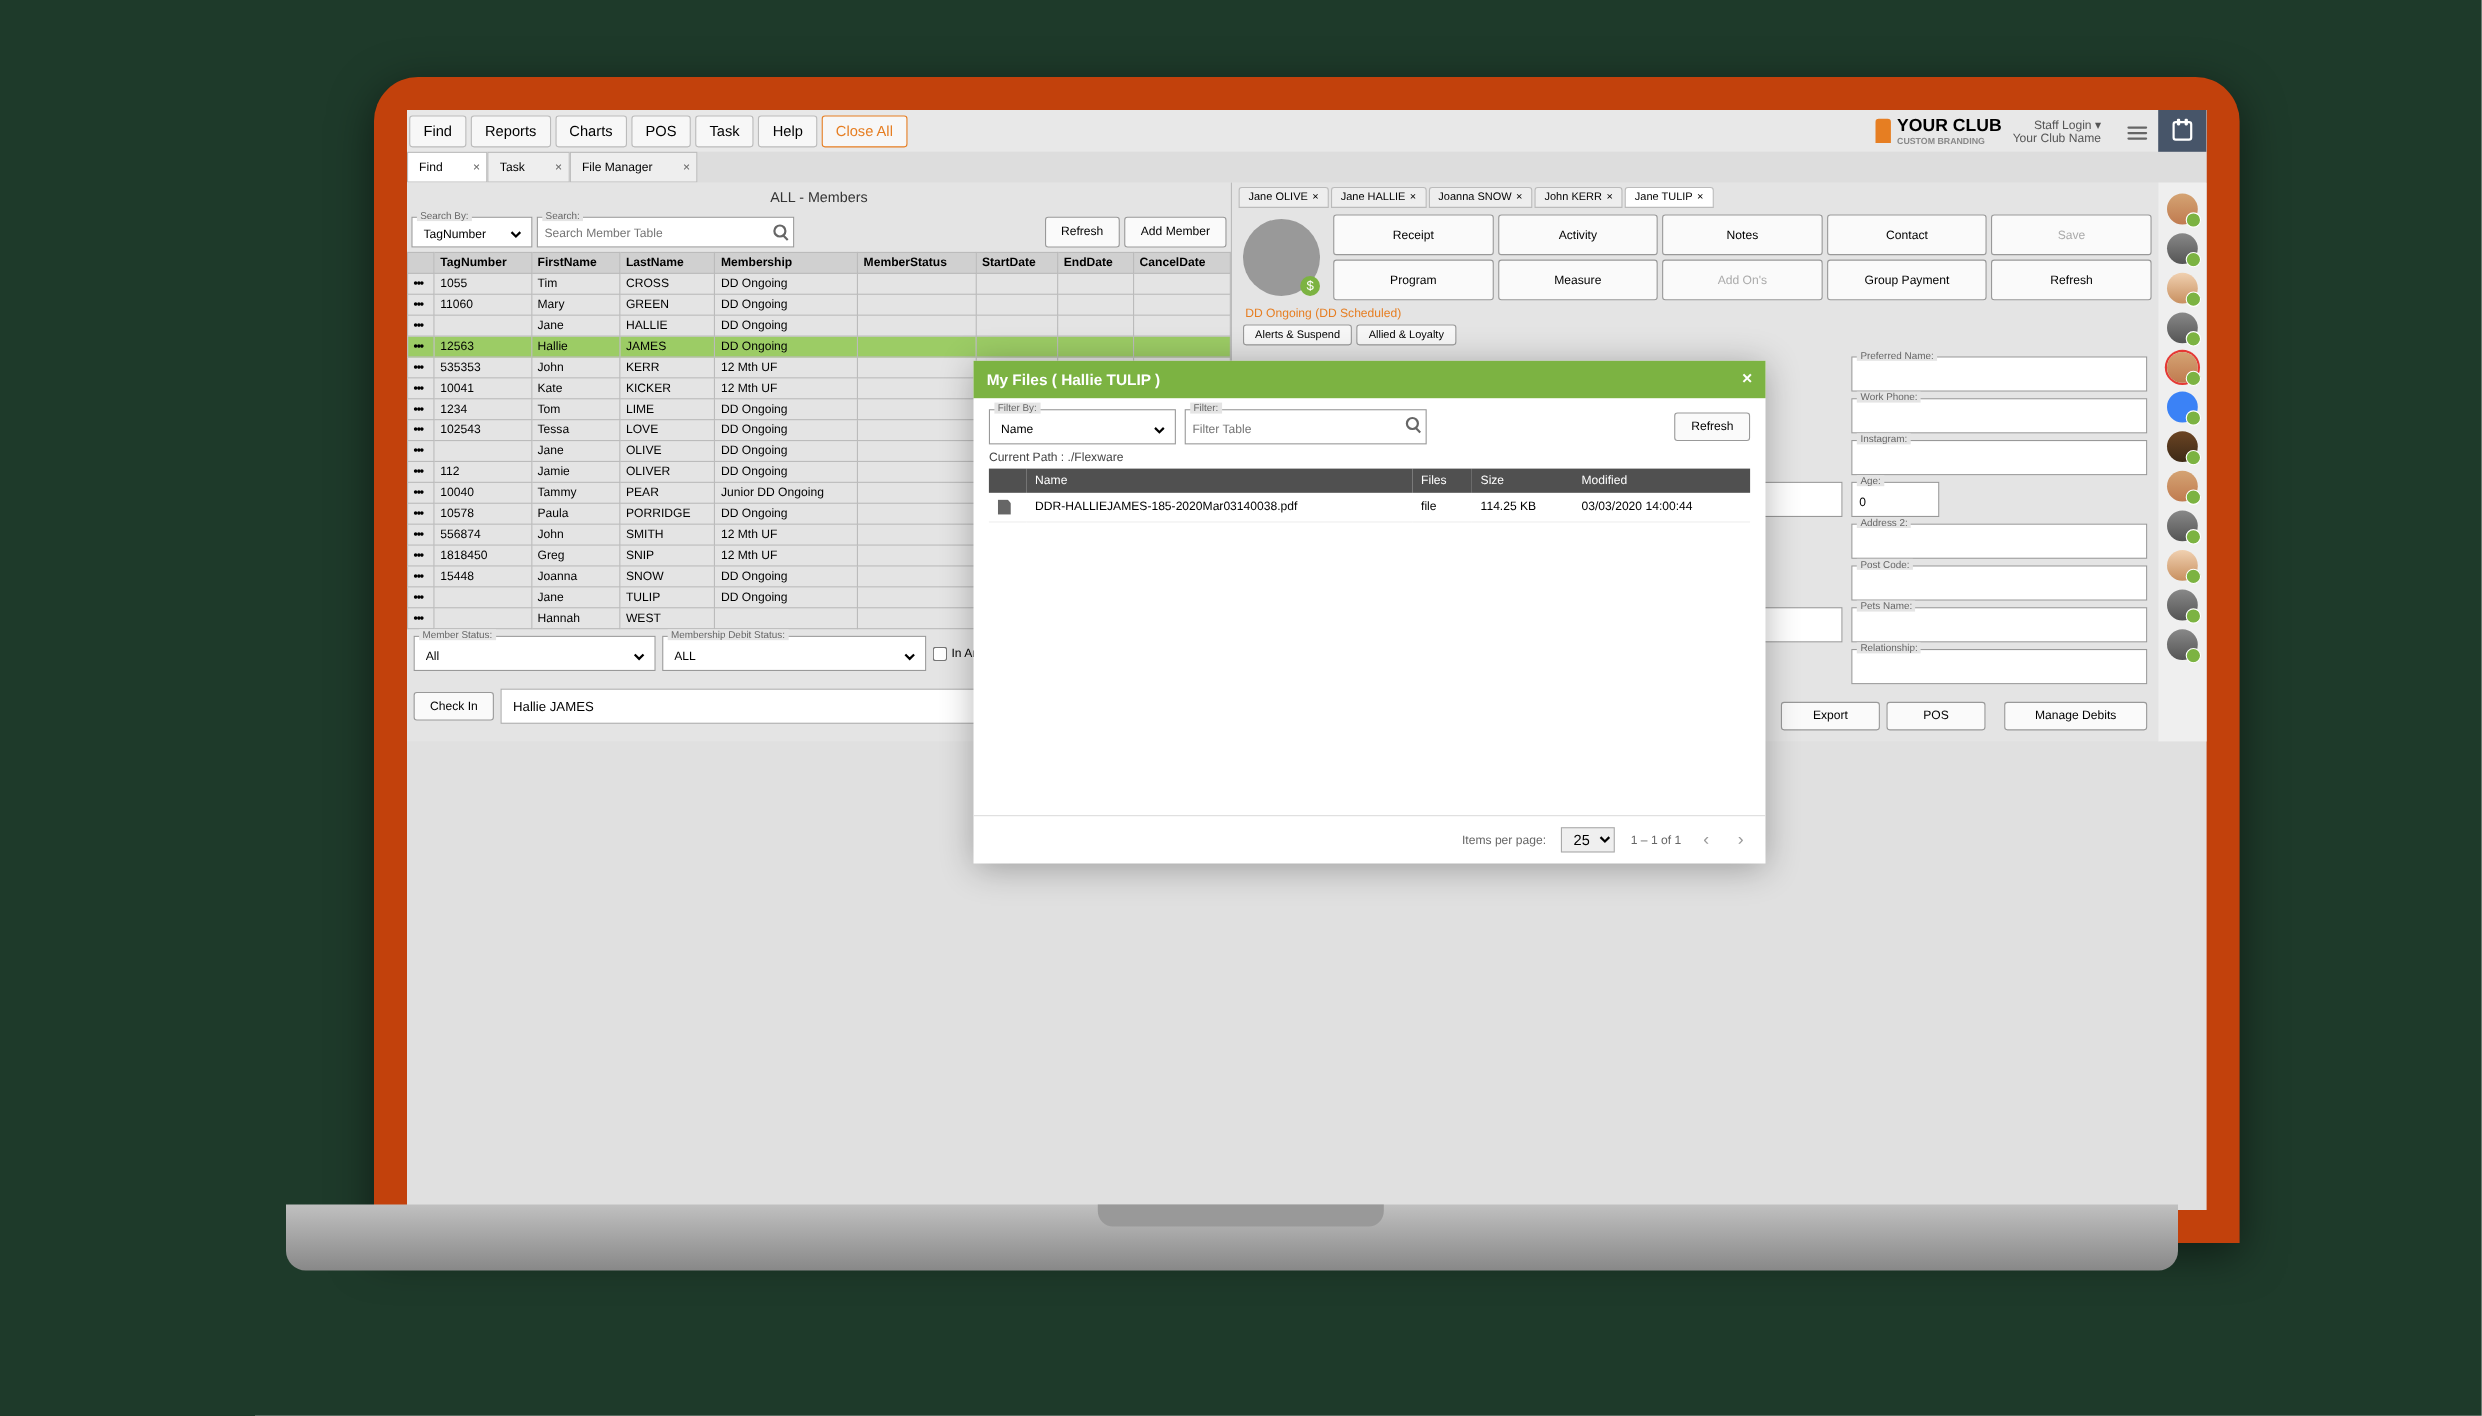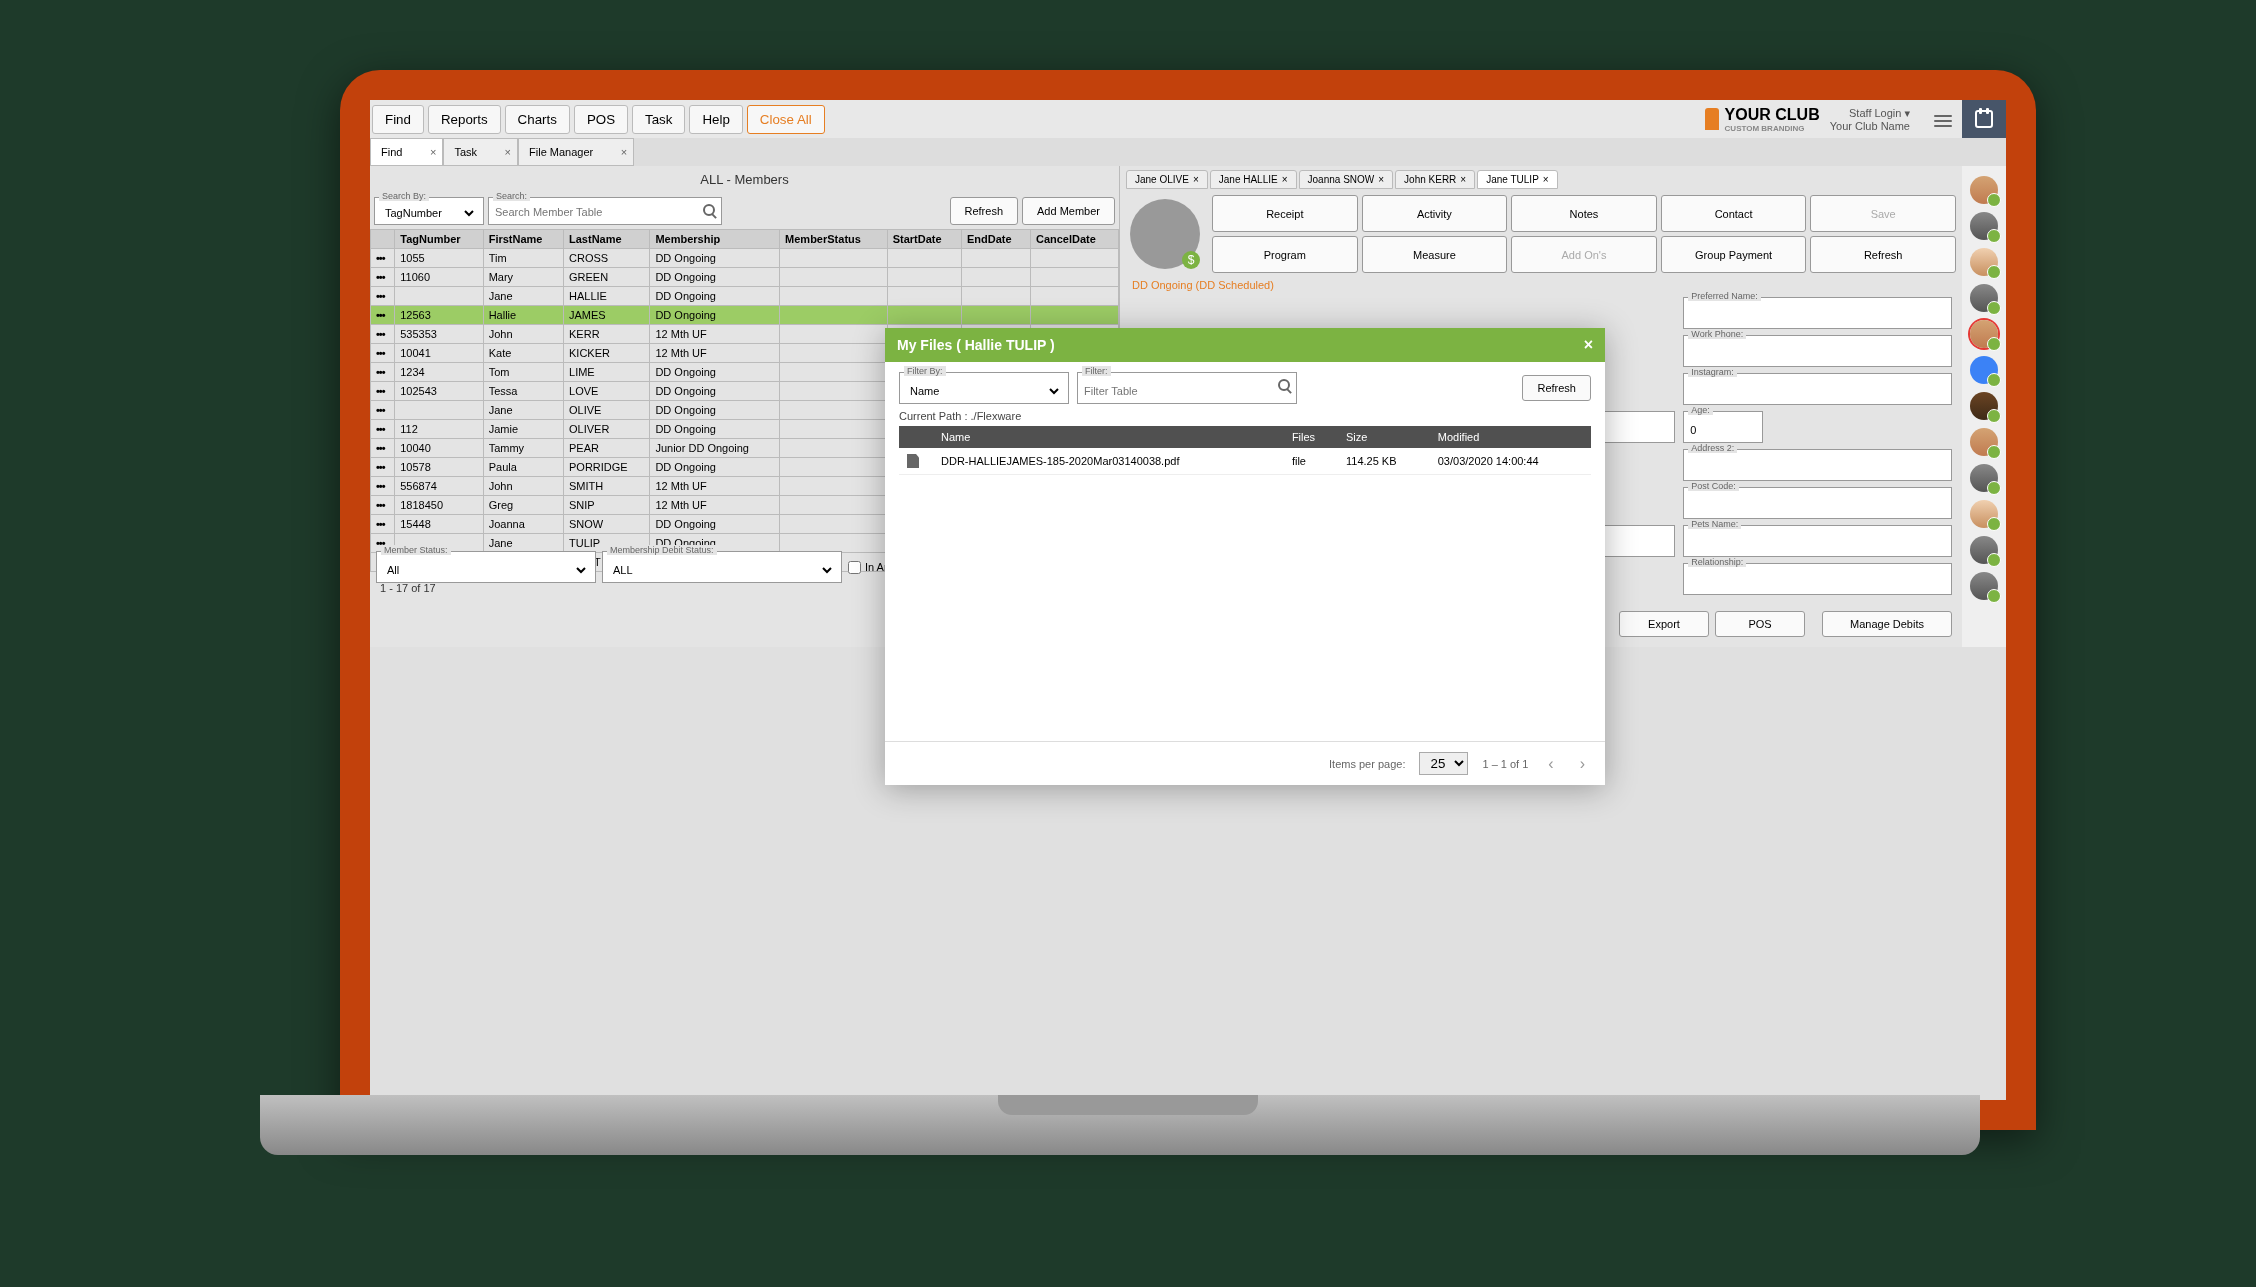--- a/index.html
+++ b/index.html
@@ -415,20 +415,27 @@
           <div class="labeled-field" style="width:240px;">
             <span class="lbl">Membership Debit Status:</span>
             <select><option>ALL</option></select>
           </div>
           <label style="font-size:11px;display:flex;align-items:center;gap:4px;">
             <input type="checkbox" style=""> 
               <span>In Arrears</span>
           </label>
         </div>
 
+        <div class="checkin-row">
+          <button class="btn">Check In</button>
+          <div class="big-name-box">Hallie JAMES</div>
+          <span class="info-icon">i</span>
+          <span class="gear-icon"></span>
+          <button class="btn" style="width:90px;">Export</button>
+        </div>
       </div>
 
       <div class="right-pane">
         <div class="member-tabs" id="memberTabs">
             <div class="mtab">
               <span>Jane OLIVE</span>
               <span class="x">×</span>
             </div>
             <div class="mtab">
               <span>Jane HALLIE</span>
@@ -456,20 +463,24 @@
             <button class="btn">Contact</button>
             <button class="btn disabled">Save</button>
             <button class="btn">Program</button>
             <button class="btn">Measure</button>
             <button class="btn disabled">Add On's</button>
             <button class="btn">Group Payment</button>
             <button class="btn">Refresh</button>
           </div>
         </div>
         <div class="status-line">DD Ongoing (DD Scheduled)</div>
+        <div class="sub-tabs">
+          <div class="sub-tab">Alerts &amp; Suspend</div>
+          <div class="sub-tab">Allied &amp; Loyalty</div>
+        </div>
         <div class="details-grid">
           <div></div>
             <div></div>
           <div class="labeled-field"><span class="lbl">Preferred Name:</span><input style=""></div>
           <div></div>
             <div></div>
           <div class="labeled-field"><span class="lbl">Work Phone:</span><input style=""></div>
           <div></div>
             <div></div>
           <div class="labeled-field"><span class="lbl">Instagram:</span><input style=""></div>

